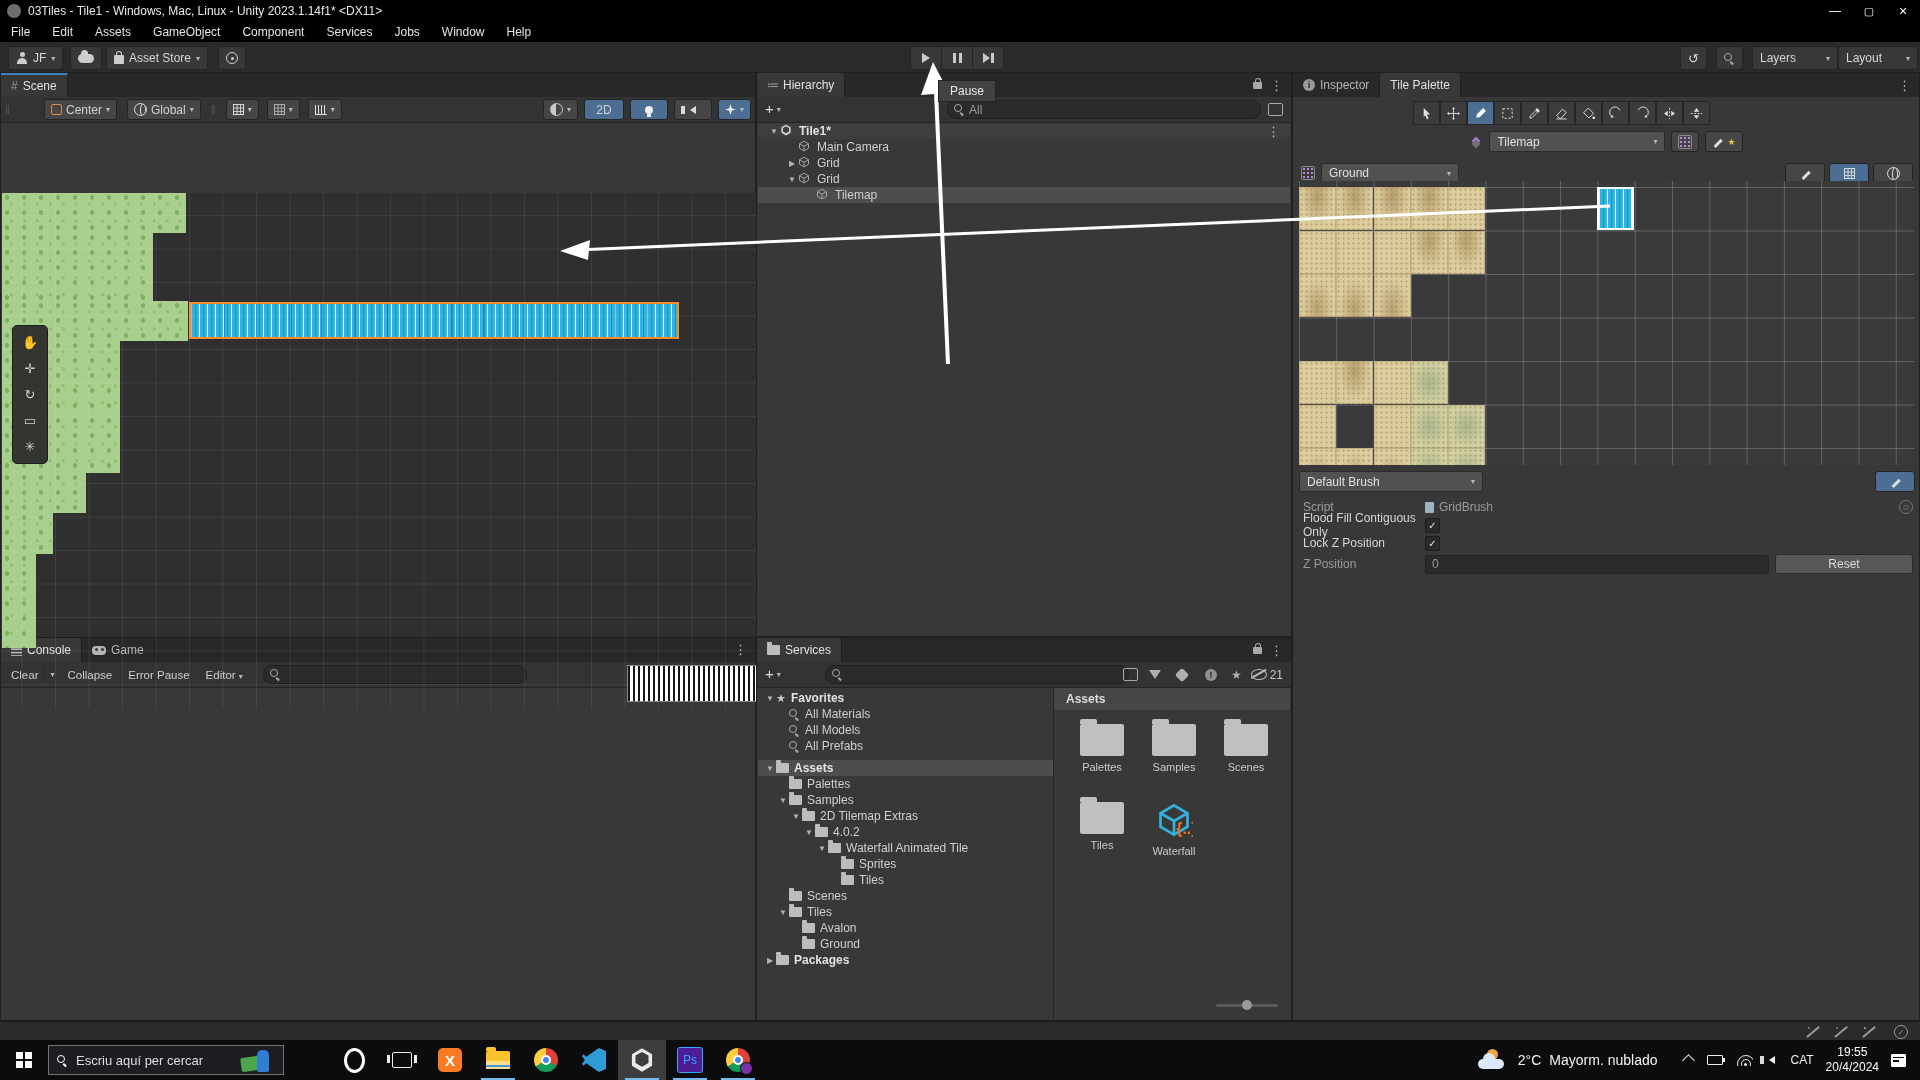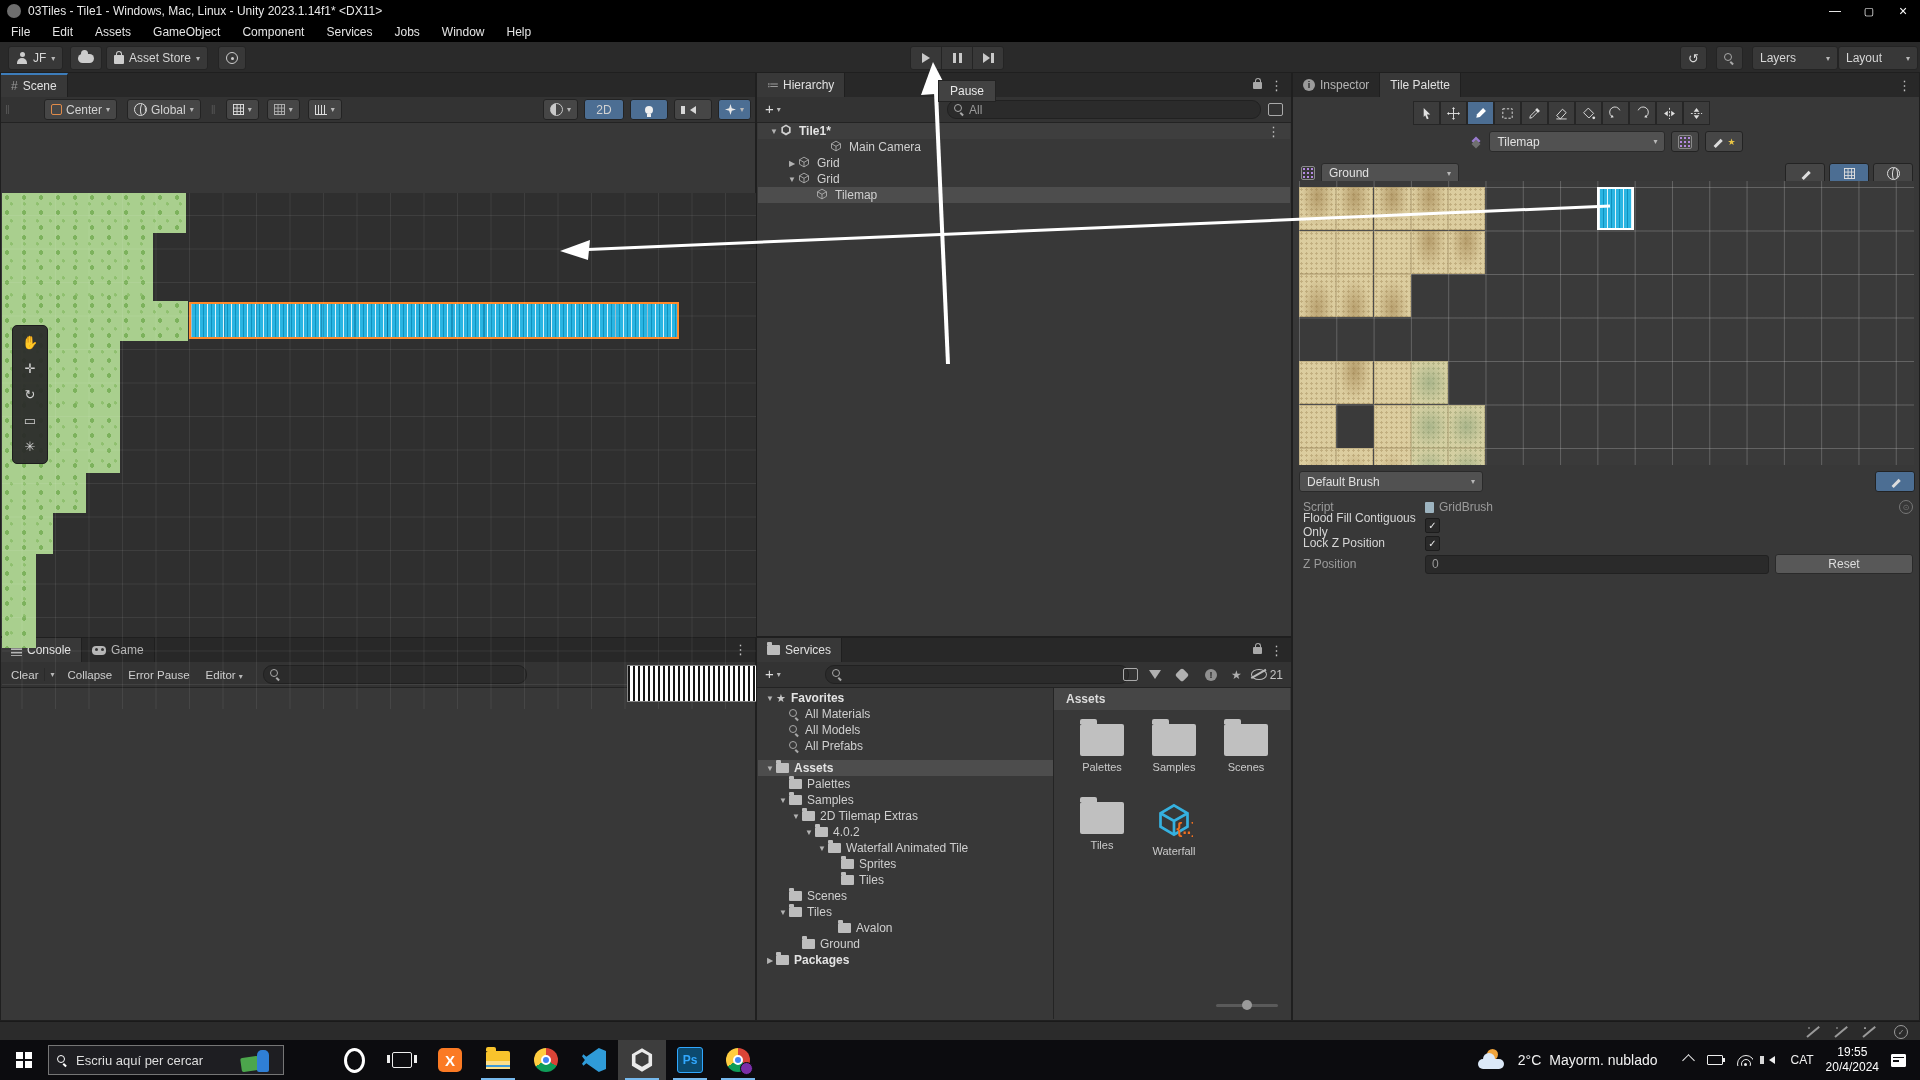--- a/index.html
+++ b/index.html
@@ -379,21 +379,21 @@
     <div class="abs" id="h-tree" style="left:1px;top:50px;right:1px;height:200px;">
         <div class="trow hdr" style="top: 0px;">
           <div style="width: 10px;"></div>
           <div class="fold">▼</div>
           <div style="width: 14px; height: 14px;"><svg viewBox="0 0 16 16" width="12" height="12">
               <path fill="#cfcfcf" d="M8 .8l6.2 3.6v7.2L8 15.2 1.8 11.6V4.4zM8 3L4 5.3v4.6l4 2.3 4-2.3V5.3z"></path>
             </svg></div>
           <div class="treelabel b">Tile1*</div>
           <div class="kebab" style="position: absolute; right: 10px;">⋮</div>
         </div>
-        <div class="trow" style="top: 16px; margin-left: 32px;">
+        <div class="trow" style="top: 16px;">
           <div style="width: 28px;"></div>
           <div class="fold"></div>
           <div style="width: 14px; height: 14px;"><svg viewBox="0 0 16 16" width="12" height="12">
               <g fill="none" stroke="#b6b6b6" stroke-width="1.1">
                 <path d="M8 1.5L14 5v6L8 14.5 2 11V5z"></path>
                 <path d="M2 5l6 3.4L14 5M8 8.4v6"></path>
               </g>
             </svg></div>
           <div class="treelabel">Main Camera</div>
         </div>
@@ -537,21 +537,21 @@
           <div class="fold"></div>
           <div class="ficon"></div>
           <div class="treelabel">Scenes</div>
         </div>
         <div class="trow" style="top: 216px;">
           <div style="width: 19px;"></div>
           <div class="fold">▼</div>
           <div class="ficon"></div>
           <div class="treelabel">Tiles</div>
         </div>
-        <div class="trow" style="top: 232px; padding-left: 36px;">
+        <div class="trow" style="top: 232px;">
           <div style="width: 32px;"></div>
           <div class="fold"></div>
           <div class="ficon"></div>
           <div class="treelabel">Avalon</div>
         </div>
         <div class="trow" style="top: 248px;">
           <div style="width: 32px;"></div>
           <div class="fold"></div>
           <div class="ficon"></div>
           <div class="treelabel">Ground</div>
@@ -841,21 +841,21 @@
         <div class="tbicon">
           <span style="width:24px;height:24px;background:#2f9bd8;display:inline-block;clip-path:polygon(70% 0,100% 12%,100% 88%,70% 100%,18% 64%,6% 74%,0 66%,12% 50%,0 34%,6% 26%,18% 36%);"></span>
         </div>
         <div class="tbicon activeapp">
           <svg viewBox="0 0 16 16" width="26" height="26">
             <path fill="#eaeaea" d="M8 .8l6.2 3.6v7.2L8 15.2 1.8 11.6V4.4zM8 3L4 5.3v4.6l4 2.3 4-2.3V5.3z"></path>
           </svg>
           <div class="runline"></div>
         </div>
         <div class="tbicon">
-          <span style="width:24px;height:24px;background:#0c4a6e;border:1.4px solid #31a8ff;border-radius:3px;color:#31a8ff;font-weight:bold;font-size:12px;display:flex;align-items:center;justify-content:center;">Ps</span>
+          <span style="width:24px;height:24px;background:#4c1d95;border:1.4px solid #31a8ff;border-radius:3px;color:#31a8ff;font-weight:normal;font-size:12px;display:flex;align-items:center;justify-content:center;">Ps</span>
           <div class="runline"></div>
         </div>
         <div class="tbicon">
           <span style="position:relative;width:24px;height:24px;border-radius:50%;background:conic-gradient(#db4437 0 33%,#0f9d58 0 66%,#ffcd40 0 100%);display:inline-block;">
             <i style="position:absolute;left:7px;top:7px;width:10px;height:10px;border-radius:50%;background:#4285f4;border:2px solid #fff;box-sizing:border-box;"></i>
             <i style="position:absolute;right:-3px;bottom:-3px;width:13px;height:13px;border-radius:50%;background:#7b2fa8;border:1.5px solid #0c0c0f;box-sizing:border-box;"></i>
           </span>
           <div class="runline"></div>
         </div>
       </div>

